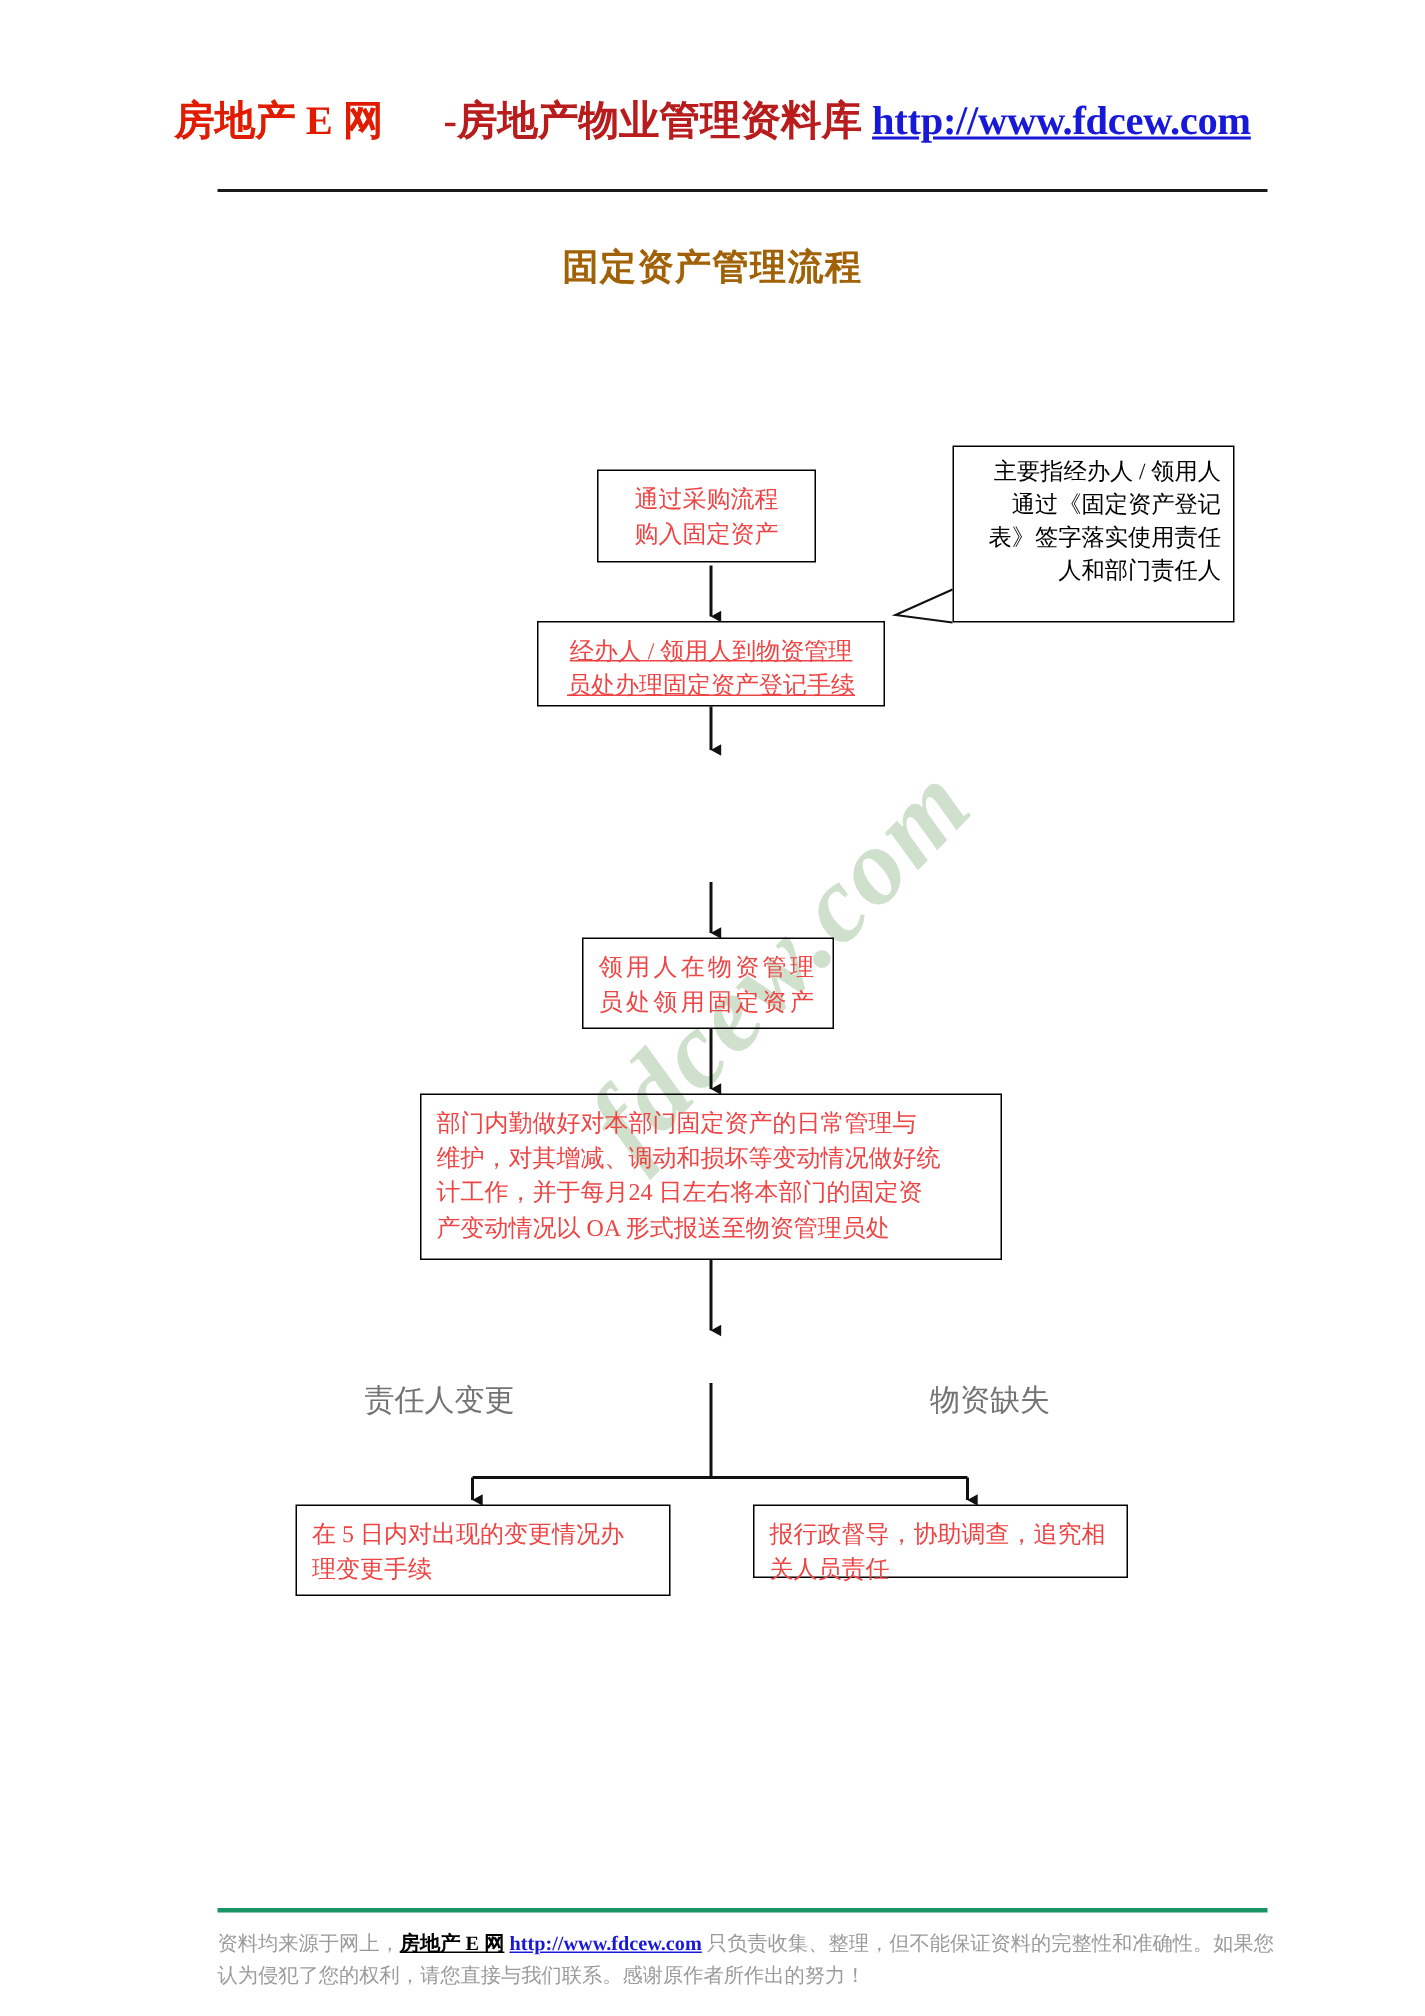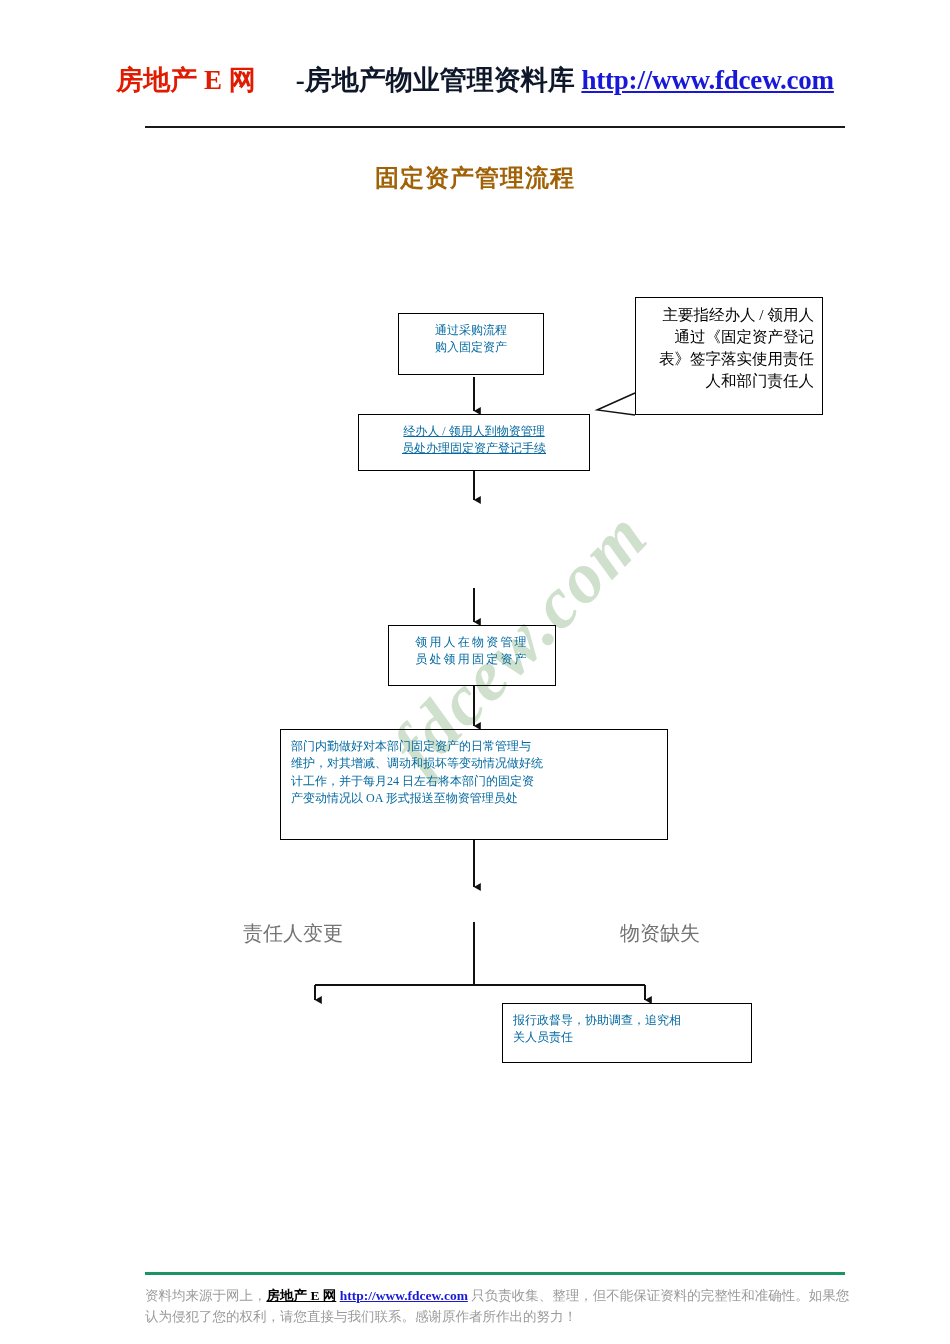--- a/index.html
+++ b/index.html
@@ -20,21 +20,21 @@
     position: absolute;
     left: 0; top: 62px;
     width: 950px;
     text-align: center;
     white-space: nowrap;
     font-size: 27px;
     font-weight: bold;
     font-family: "Liberation Serif", "DejaVu Serif", serif;
   }
   #header-banner .brand-red { color: #e01b00; }
-  #header-banner .brand-green { color: #0f172a; margin-left: 40px; }
+  #header-banner .brand-green { color: #b91c1c; margin-left: 40px; }
   #header-banner .brand-url {
     color: #1818d8;
     text-decoration: underline;
     font-family: "Liberation Serif", "DejaVu Serif", serif;
     letter-spacing: -0.2px;
   }
 
   #header-rule {
     position: absolute;
     left: 145px; top: 126px;
@@ -81,22 +81,22 @@
     left: 0; top: 0;
     width: 950px;
     height: 1344px;
     z-index: 2;
   }
   .node {
     position: absolute;
     border: 1px solid #000;
     background: transparent;
     box-sizing: border-box;
-    color: #0369a1;
-    font-size: 12px;
+    color: #ef4444;
+    font-size: 16px;
     line-height: 1.45;
     z-index: 3;
   }
   .node .txt {
     display: block;
     padding: 8px 10px;
     white-space: pre-line;
   }
   .node.center .txt { text-align: center; }
   .node.left .txt { text-align: left; }
@@ -229,22 +229,26 @@
     <span class="txt">部门内勤做好对本部门固定资产的日常管理与
 维护，对其增减、调动和损坏等变动情况做好统
 计工作，并于每月24 日左右将本部门的固定资
 产变动情况以 OA 形式报送至物资管理员处</span>
   </div>
 
 
   <div class="branch-label" style="left:243px; top:920px;">责任人变更</div>
   <div class="branch-label" style="left:620px; top:920px;">物资缺失</div>
 
-
-  <div class="node left" style="left:502px; top:1003px; width:250px; height:60px;">
+  <div class="node left" style="left:197px; top:1003px; width:250px; height:61px;">
+    <span class="txt">在 5 日内对出现的变更情况办
+理变更手续</span>
+  </div>
+
+  <div class="node left" style="left:502px; top:1003px; width:250px; height:49px;">
     <span class="txt">报行政督导，协助调查，追究相
 关人员责任</span>
   </div>
 
 </div>
 
 <div id="footer-rule"></div>
 <div id="footer-text">
   <span>资料均来源于网上，</span><span class="f-brand">房地产 E 网</span> <a class="f-url" href="#">http://www.fdcew.com</a><span> 只负责收集、整理，但不能保证资料的完整性和准确性。如</span><span>果您认为侵犯了您的权利，请您直接与我们联系。感谢原作者所作出的努力！</span>
 </div>

